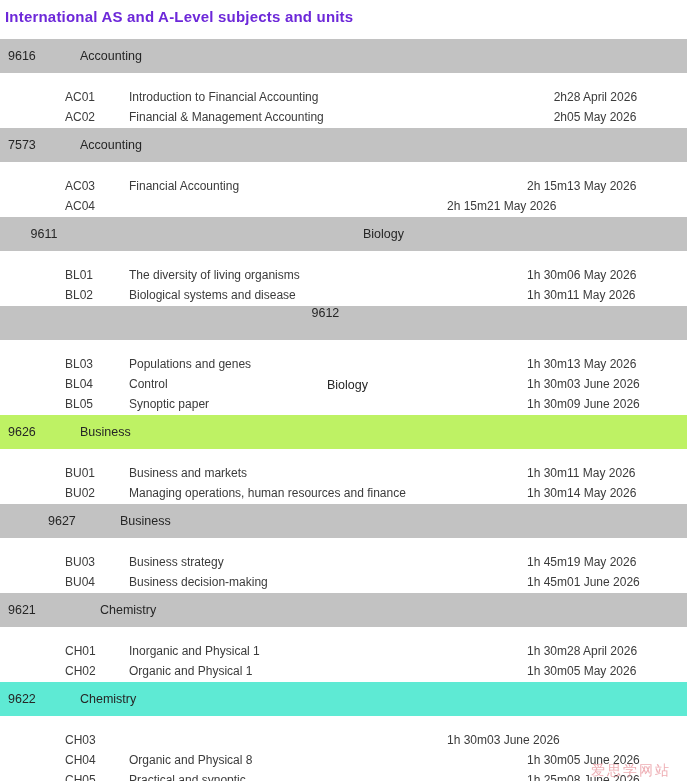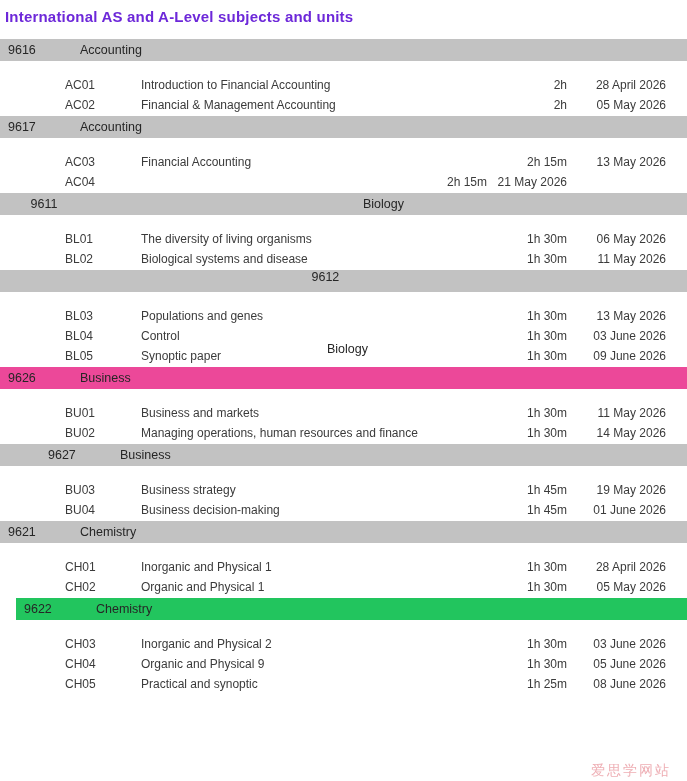--- a/index.html
+++ b/index.html
@@ -16,21 +16,21 @@
   }
   .page-title {
     font-size: 15px;
     line-height: 20px;
     font-weight: bold;
     color: #6d28d9;
     margin: 7px 0 12px 5px;
     letter-spacing: 0.2px;
   }
   .section-band {
-    height: 22px;
+    height: 34px;
     background: #c2c2c2;
     display: flex;
     align-items: center;
     padding-left: 8px;
     font-size: 12.5px;
     color: #262626;
   }
   .section-code {
     display: inline-block;
     width: 72px;
@@ -44,23 +44,23 @@
   }
   .unit-row {
     height: 20px;
     display: grid;
     grid-template-columns: 64px 1fr 80px 99px;
     align-items: center;
     font-size: 12px;
     color: #3b3b3b;
   }
   .unit-code { text-align: left; }
-  .unit-title { text-align: left; white-space: nowrap; overflow: hidden; margin-left: 12px; }
+  .unit-title { text-align: left; white-space: nowrap; overflow: hidden; }
   .unit-duration { text-align: right; }
-  .unit-date { text-align: right; }
+  .unit-date { text-align: left; }
   .watermark {
     position: absolute;
     right: 16px;
     bottom: 1px;
     font-size: 14px;
     letter-spacing: 2px;
     color: rgba(232, 148, 156, 0.75);
     pointer-events: none;
   }
 </style>
@@ -87,21 +87,21 @@
     <span class="unit-code">AC02</span>
     <span class="unit-title">Financial &amp; Management Accounting</span>
     <span class="unit-duration">2h</span>
     <span class="unit-date">05 May 2026</span>
   </div>
 </div>
   </section>
 
   <section>
     <div class="section-band" style="background: rgb(194, 194, 194);">
-      <span class="section-code">9617</span>
+      <span class="section-code">7573</span>
       <span class="section-subject">Accounting</span>
     </div>
     <div class="units">
   <div class="unit-row">
     <span class="unit-code">AC03</span>
     <span class="unit-title">Financial Accounting</span>
     <span class="unit-duration">2h 15m</span>
     <span class="unit-date">13 May 2026</span>
   </div>
 
@@ -158,21 +158,21 @@
   <div class="unit-row">
     <span class="unit-code">BL05</span>
     <span class="unit-title">Synoptic paper</span>
     <span class="unit-duration">1h 30m</span>
     <span class="unit-date">09 June 2026</span>
   </div>
 </div>
   </section>
 
   <section>
-    <div class="section-band" style="background: #ec4899; justify-content: flex-end;">
+    <div class="section-band" style="background: #bef264; justify-content: flex-end;">
       <span class="section-code">9626</span>
       <span class="section-subject">Business</span>
     </div>
     <div class="units">
   <div class="unit-row">
     <span class="unit-code">BU01</span>
     <span class="unit-title">Business and markets</span>
     <span class="unit-duration">1h 30m</span>
     <span class="unit-date">11 May 2026</span>
   </div>
@@ -202,21 +202,21 @@
   <div class="unit-row">
     <span class="unit-code">BU04</span>
     <span class="unit-title">Business decision-making</span>
     <span class="unit-duration">1h 45m</span>
     <span class="unit-date">01 June 2026</span>
   </div>
 </div>
   </section>
 
   <section>
-    <div class="section-band" style="background: rgb(194, 194, 194);">
+    <div class="section-band" style="background: rgb(194, 194, 194); gap: 20px;">
       <span class="section-code">9621</span>
       <span class="section-subject">Chemistry</span>
     </div>
     <div class="units">
   <div class="unit-row">
     <span class="unit-code">CH01</span>
     <span class="unit-title">Inorganic and Physical 1</span>
     <span class="unit-duration">1h 30m</span>
     <span class="unit-date">28 April 2026</span>
   </div>
@@ -224,35 +224,34 @@
   <div class="unit-row">
     <span class="unit-code">CH02</span>
     <span class="unit-title">Organic and Physical 1</span>
     <span class="unit-duration">1h 30m</span>
     <span class="unit-date">05 May 2026</span>
   </div>
 </div>
   </section>
 
   <section>
-    <div class="section-band" style="background: #22c55e; margin-left: 16px;">
+    <div class="section-band" style="background: #5eead4;">
       <span class="section-code">9622</span>
       <span class="section-subject">Chemistry</span>
     </div>
     <div class="units">
   <div class="unit-row">
     <span class="unit-code">CH03</span>
-    <span class="unit-title">Inorganic and Physical 2</span>
     <span class="unit-duration">1h 30m</span>
     <span class="unit-date">03 June 2026</span>
   </div>
 
   <div class="unit-row">
     <span class="unit-code">CH04</span>
-    <span class="unit-title">Organic and Physical 9</span>
+    <span class="unit-title">Organic and Physical 8</span>
     <span class="unit-duration">1h 30m</span>
     <span class="unit-date">05 June 2026</span>
   </div>
 
   <div class="unit-row">
     <span class="unit-code">CH05</span>
     <span class="unit-title">Practical and synoptic</span>
     <span class="unit-duration">1h 25m</span>
     <span class="unit-date">08 June 2026</span>
   </div>

